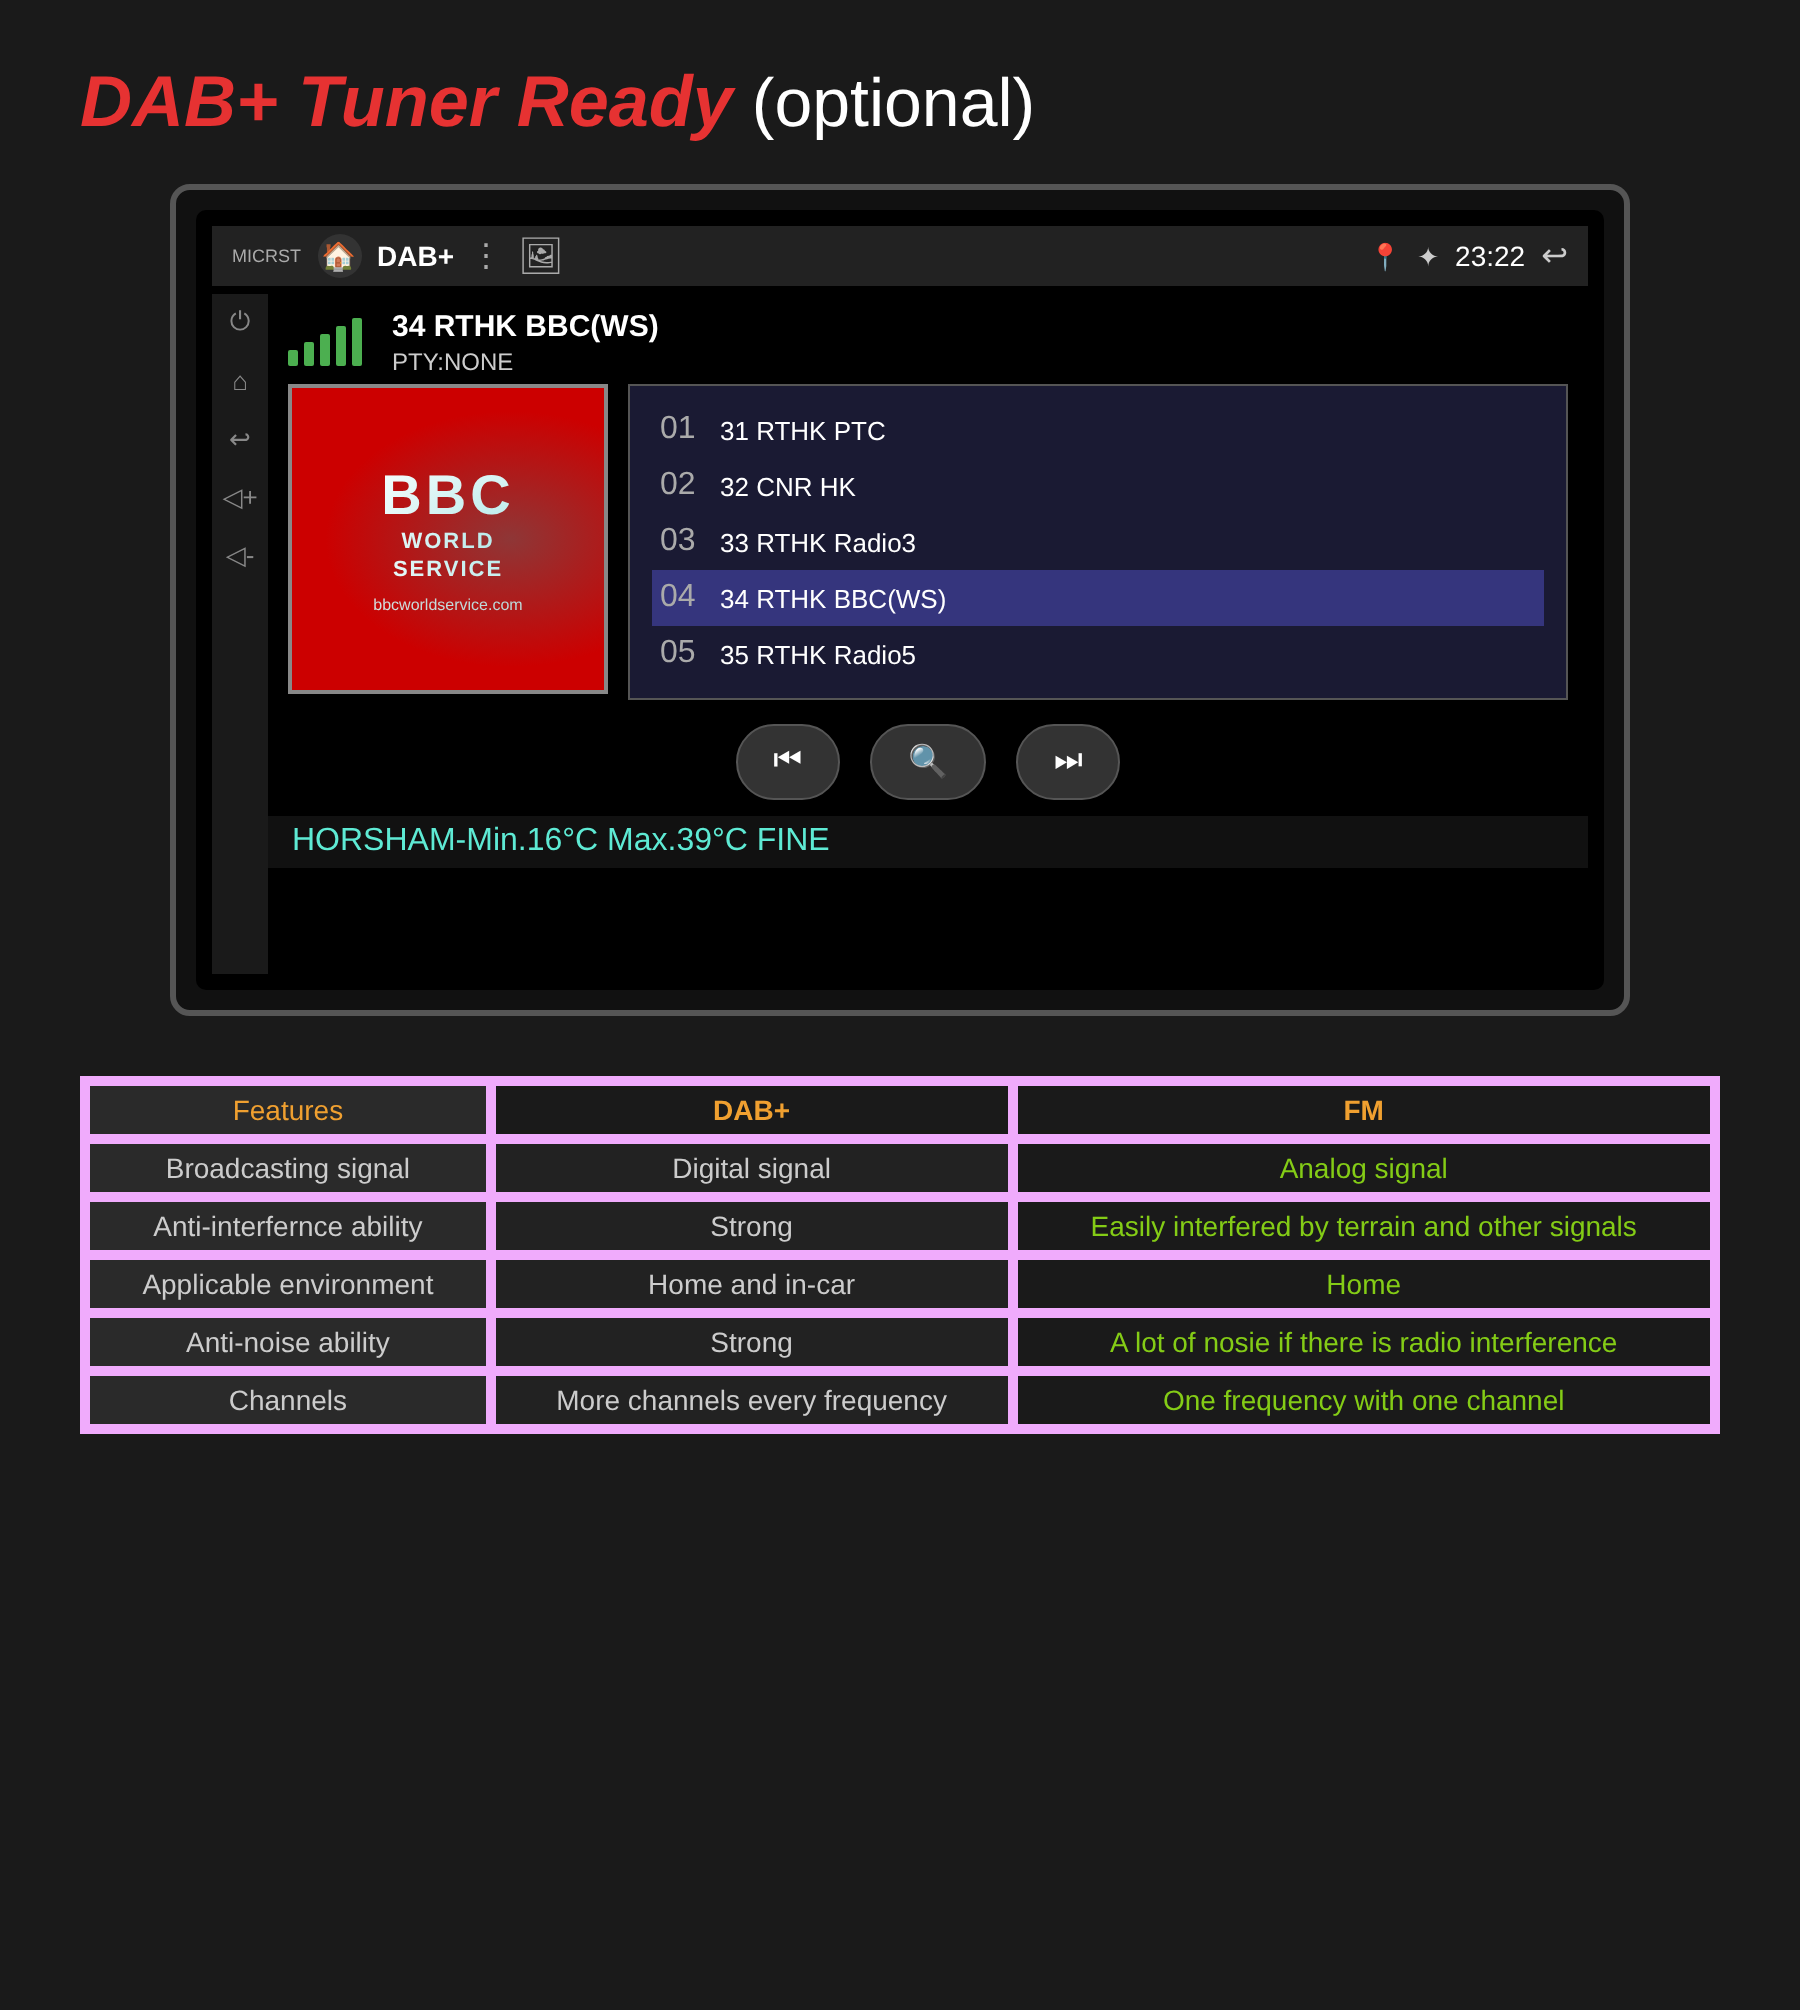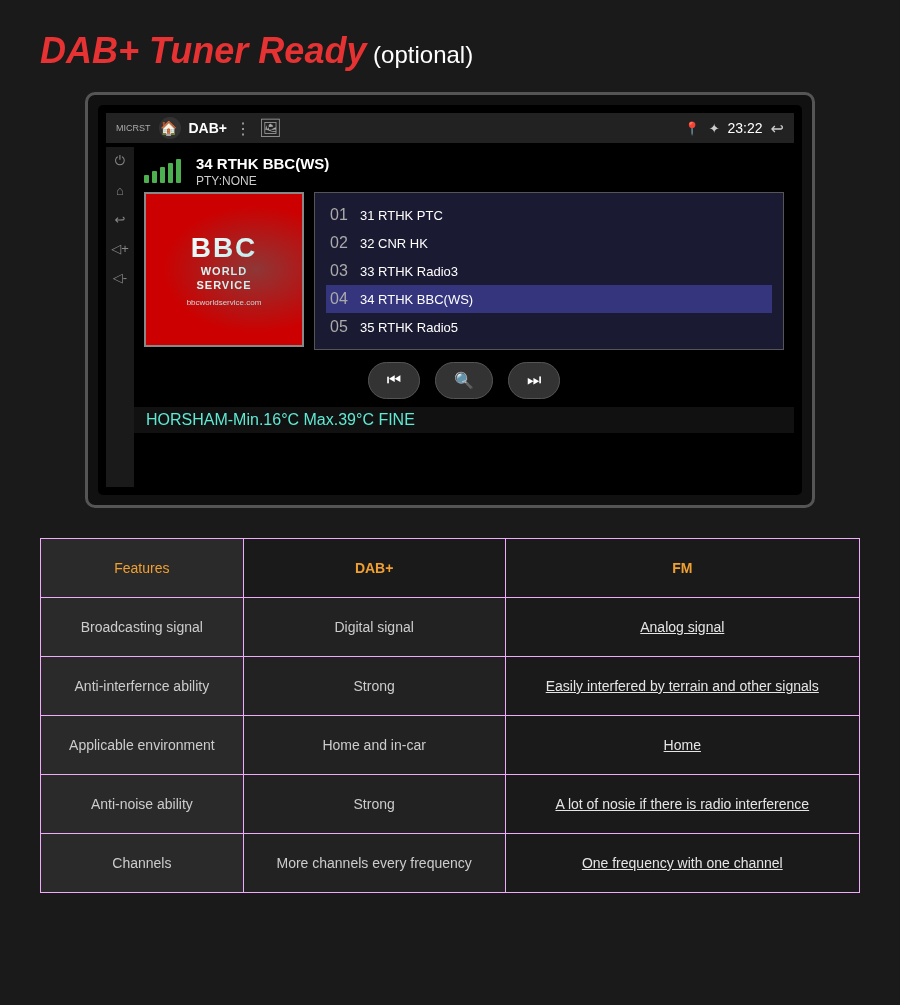--- a/index.html
+++ b/index.html
@@ -23,21 +23,21 @@
       margin-bottom: 20px;
     }
     .title-bold {
       color: #e63232;
       font-size: 36px;
       font-weight: 900;
       font-style: italic;
     }
     .title-optional {
       color: #fff;
-      font-size: 24px;
+      font-size: 34px;
       font-weight: 400;
       font-style: normal;
     }
 
     
     .description {
       color: #ccc;
       font-size: 13px;
       line-height: 1.6;
       margin-bottom: 25px;
@@ -255,31 +255,31 @@
     }
 
     
     .comparison-table {
       width: 100%;
       border-collapse: collapse;
       background: #1a1a1a;
     }
     .comparison-table th,
     .comparison-table td {
-      border: 1px solid #f0abfc;
-      padding: 21px 12px;
+      border: 5px solid #f0abfc;
+      padding: 4px 12px;
       text-align: center;
       font-size: 14px;
       vertical-align: middle;
     }
     .col-dab { color: #f0a030; font-size: 18px; font-weight: bold; }
     .col-fm { color: #f0a030; font-size: 18px; font-weight: bold; }
     .header-features { background: #2a2a2a; color: #f0a030; font-size: 18px; font-weight: normal; }
     .cell-dab { background: #222; color: #ccc; }
-    .cell-fm { background: #1a1a1a; color: #e5e5e5; text-decoration: underline; }
+    .cell-fm { background: #1a1a1a; color: #84cc16; }
     .cell-feature { background: #2a2a2a; color: #ccc; }
   </style>
 </head>
 <body>
 
 <div class="page-wrapper">
 
   <div class="title-section">
     <span class="title-bold">DAB+ Tuner Ready</span><span class="title-optional"> (optional)</span>
   </div>

